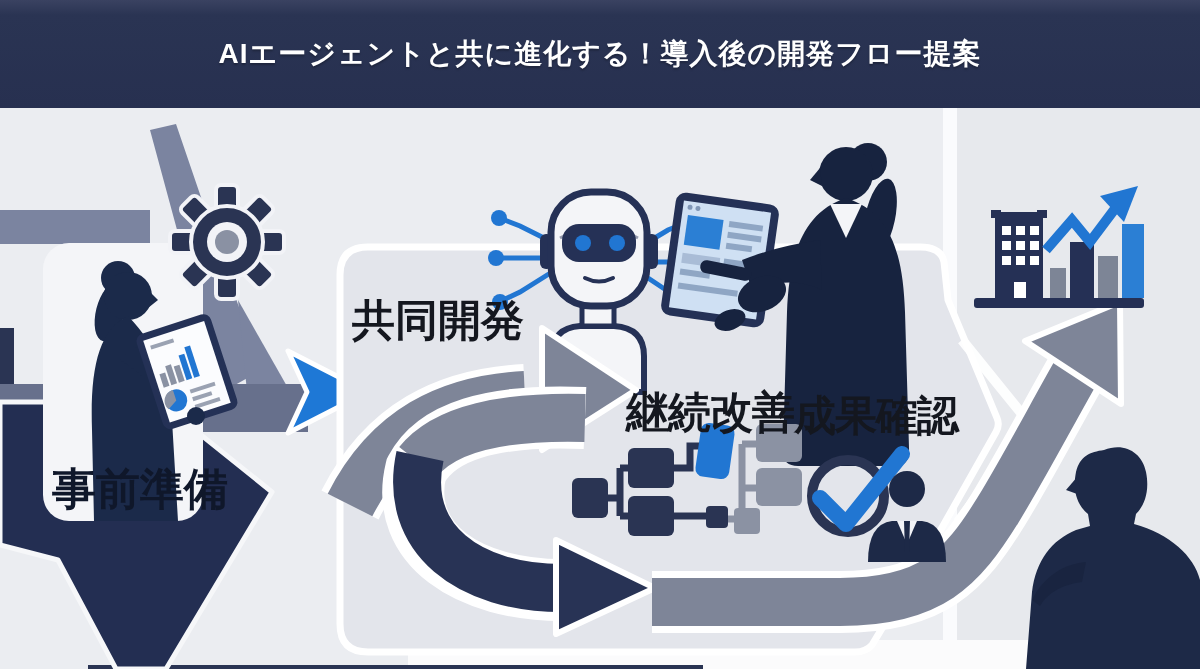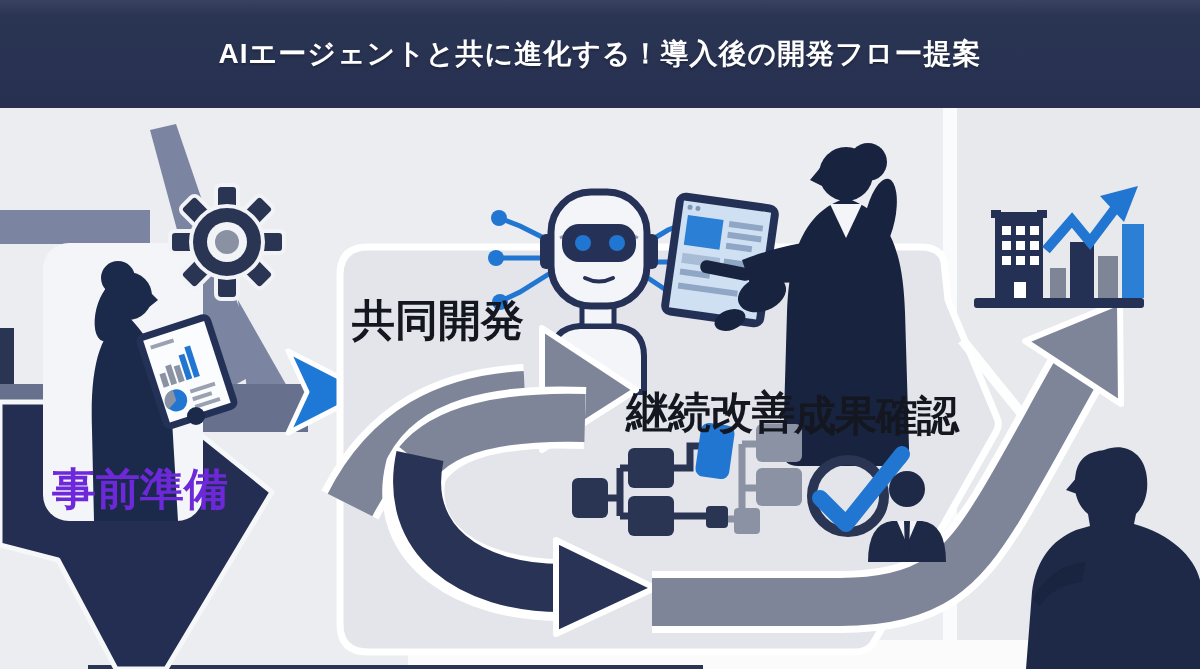--- a/index.html
+++ b/index.html
@@ -15,21 +15,21 @@
     display:flex;align-items:center;justify-content:center;
   }
   .header h1{
     margin:12px;color:#ffffff;font-size:28px;font-weight:800;letter-spacing:1px;
     white-space:nowrap;text-shadow:0 2px 2px rgba(0,0,0,.25);
   }
   .lbl{
     position:absolute;z-index:6;font-weight:800;color:#14171f;white-space:nowrap;
     letter-spacing:0px;
   }
-  #lbl-prep  {left:30px;  top:460px; width:220px; text-align:center; color:#6d28d9; font-size:44px;}
+  #lbl-prep  {left:30px;  top:460px; width:220px; text-align:center; color:#0f172a; font-size:44px;}
   #lbl-joint {left:352px; top:292px; font-size:43px;}
   #lbl-ai    {left:530px; top:129px; font-size:42px;}
   #lbl-cont  {left:626px; top:364px; font-size:43px; letter-spacing:-1px;margin-top:20px;}
   #lbl-result{left:794px; top:388px; font-size:42px; letter-spacing:-1px;}
   #lbl-evo   {left:980px; top:130px; font-size:43px;}
 </style>
 </head>
 <body>
 
 <div class="stage">

